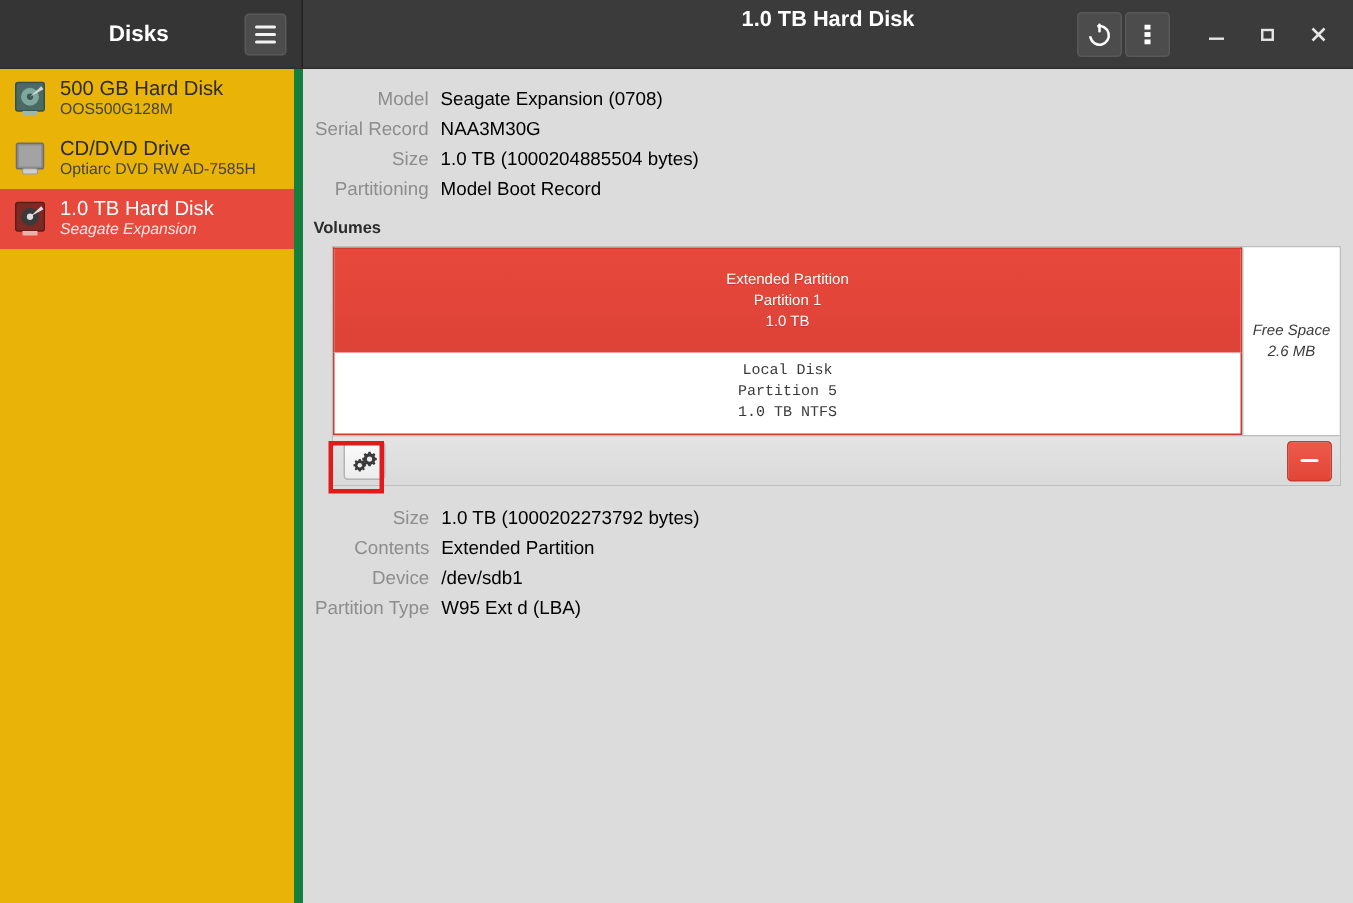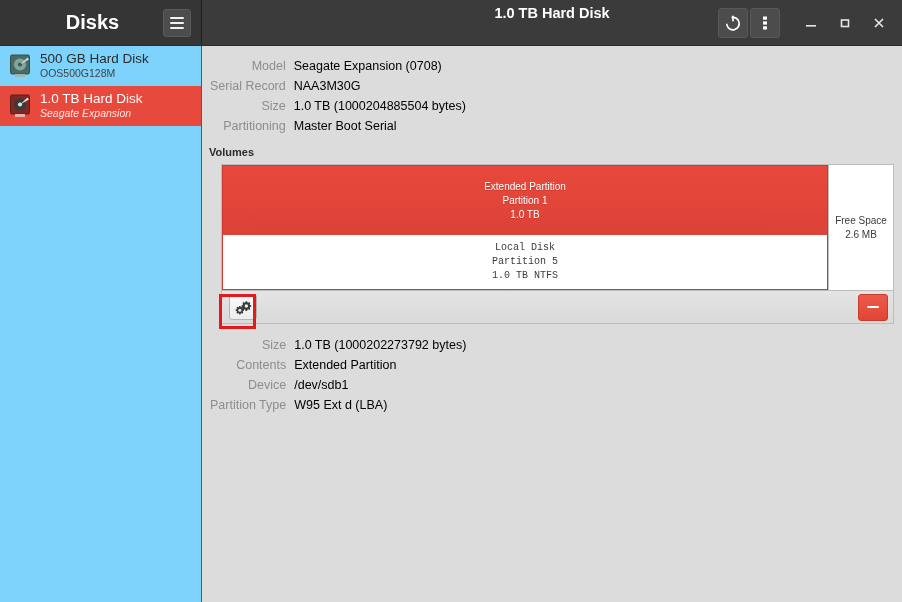--- a/index.html
+++ b/index.html
@@ -32,21 +32,21 @@
     background: #353535;
     display: flex;
     align-items: center;
     position: relative;
     border-right: 1px solid #202020;
   }
   .tb-left-title {
     flex: 1;
     text-align: center;
     color: #ffffff;
-    font-size: 20px;
+    font-size: 15px;
     font-weight: bold;
     padding-left: 22px;
   }
   .hamburger-btn {
     width: 28px; height: 28px;
     margin-right: 10px;
     background: #4c4c4c;
     border: 1px solid #5a5a5a;
     border-radius: 3px;
     display: flex; flex-direction: column;
@@ -106,22 +106,22 @@
   
   .body {
     flex: 1;
     display: flex;
     min-height: 0;
   }
 
   
   .sidebar {
     width: 202px; flex: 0 0 202px;
-    background: #7dd3fc;
-    border-right: 1px solid #15803d;
+    background: #eab308;
+    border-right: 6px solid #15803d;
     overflow: hidden;
   }
   .disk-row {
     display: flex; align-items: center;
     gap: 8px;
     padding: 5px 8px 6px 8px;
     height: 40px;
     cursor: pointer;
   }
   .disk-row.selected { background: #e8493d; }
@@ -209,21 +209,21 @@
     align-items: center; justify-content: center; font-family: Liberation Mono, monospace;
   }
   .inner-part .pl {
     color: #3a3a3a; font-size: 10px; line-height: 14px;
   }
   .free-space {
     flex: 1;
     background: #ffffff;
     border-left: 1px solid #bdbdbd;
     display: flex; flex-direction: column;
-    align-items: center; justify-content: center;
+    align-items: center; justify-content: center; font-style: italic;
   }
   .free-space .pl {
     color: #3a3a3a; font-size: 10px; line-height: 14px;
   }
 
   .vol-toolbar {
     height: 33px;
     background: linear-gradient(#e4e4e4, #dadada);
     border-top: 1px solid #bdbdbd;
     display: flex; align-items: center;
@@ -345,20 +345,31 @@
           <circle cx="12" cy="11.5" r="2.1" fill="#3b5a53"></circle>
           <path d="M12 11.5 L19.5 4.5 L21 6.5 Z" fill="#e8e8e8" opacity="0.85"></path>
           <rect x="7" y="21" width="10" height="3" fill="#9fb5b0"></rect>
         </svg>
         <div class="disk-text">
           <div class="disk-title">500 GB Hard Disk</div>
           <div class="disk-sub">OOS500G128M</div>
         </div>
       </div>
 
+      <div class="disk-row">
+        <svg class="disk-icon" viewBox="0 0 24 26">
+          <rect x="3" y="2.5" width="18" height="17" rx="1.2" fill="#8d8d8d" stroke="#6e6e6e" stroke-width="1"></rect>
+          <rect x="4.5" y="4" width="15" height="14" fill="#a3a3a3"></rect>
+          <rect x="7" y="19.5" width="10" height="3.5" rx="1" fill="#cfcfcf" stroke="#9a9a9a" stroke-width="0.8"></rect>
+        </svg>
+        <div class="disk-text">
+          <div class="disk-title">CD/DVD Drive</div>
+          <div class="disk-sub">Optiarc DVD RW AD-7585H</div>
+        </div>
+      </div>
 
       <div class="disk-row selected">
         <svg class="disk-icon" viewBox="0 0 24 26">
           <rect x="2.5" y="2" width="19" height="19" rx="1.5" fill="#7e2a24" stroke="#5d1c18" stroke-width="1"></rect>
           <circle cx="12" cy="11.5" r="6" fill="#3a3a3a"></circle>
           <circle cx="12" cy="11.5" r="2.1" fill="#dcdcdc"></circle>
           <path d="M12 11.5 L19.5 4.5 L21 6.5 Z" fill="#f2f2f2" opacity="0.9"></path>
           <rect x="7" y="21" width="10" height="3" fill="#e8b3ad"></rect>
         </svg>
         <div class="disk-text">
@@ -380,21 +391,21 @@
         <tr>
           <td class="dt-key">Serial Record</td>
           <td class="dt-val">NAA3M30G</td>
         </tr>
         <tr>
           <td class="dt-key">Size</td>
           <td class="dt-val">1.0 TB (1000204885504 bytes)</td>
         </tr>
         <tr>
           <td class="dt-key">Partitioning</td>
-          <td class="dt-val">Master Boot Serial</td>
+          <td class="dt-val">Model Boot Record</td>
         </tr>
       </tbody>
         </table>
 
       <div class="volumes-label">Volumes</div>
 
       <div class="vol-widget">
 
         <div class="vol-graph">
 

